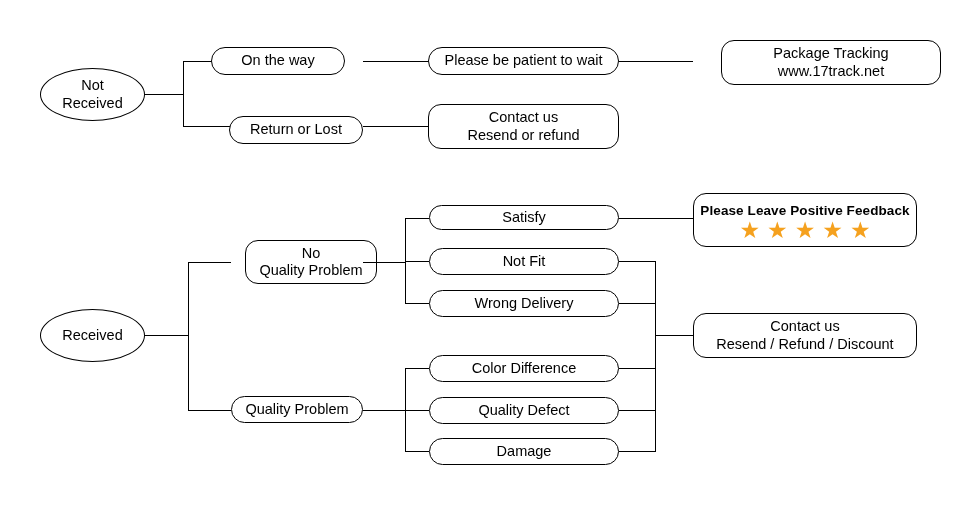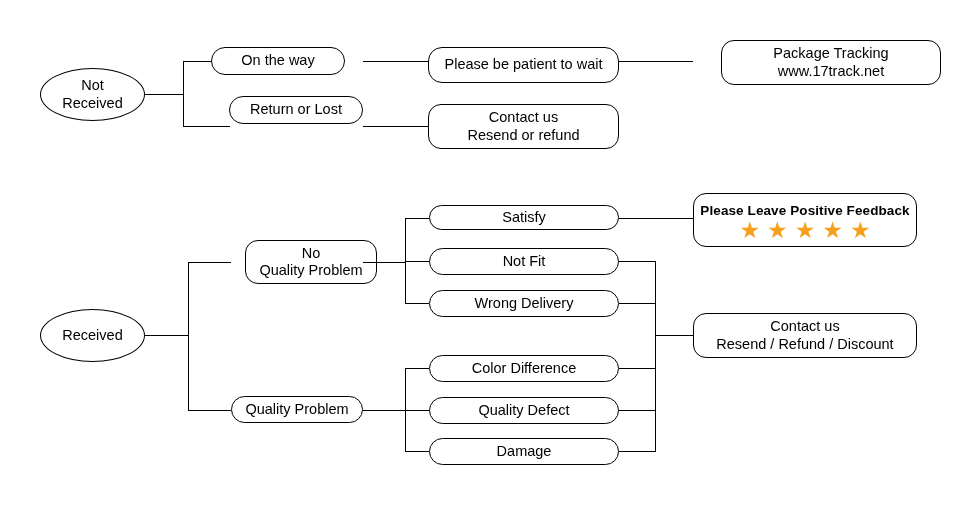--- a/index.html
+++ b/index.html
@@ -90,27 +90,27 @@
 Received</div>
 
   <div class="conn h" style="left:145px; top:94px; width:38px;"></div>
   <div class="conn v" style="left:183px; top:61px; height:66px;"></div>
   <div class="conn h" style="left:183px; top:61px; width:47px;"></div>
   <div class="conn h" style="left:183px; top:126px; width:47px;"></div>
 
   <div class="node rbox" style="left:211px; top:47px; width:134px; height:28px;">On the way</div>
   <div class="conn h" style="left:363px; top:61px; width:66px;"></div>
 
-  <div class="node rbox" style="left:428px; top:47px; width:191px; height:36px;">Please be patient to wait</div>
+  <div class="node rbox" style="left:428px; top:47px; width:191px; height:28px;">Please be patient to wait</div>
   <div class="conn h" style="left:619px; top:61px; width:74px;"></div>
 
   <div class="node rbox tall" style="left:721px; top:40px; width:220px; height:45px;">Package Tracking
 www.17track.net</div>
 
-  <div class="node rbox" style="left:229px; top:96px; width:134px; height:28px;">Return or Lost</div>
+  <div class="node rbox" style="left:229px; top:116px; width:134px; height:28px;">Return or Lost</div>
   <div class="conn h" style="left:363px; top:126px; width:66px;"></div>
 
   <div class="node rbox tall" style="left:428px; top:104px; width:191px; height:45px;">Contact us
 Resend or refund</div>
 
   <div class="node ellipse" style="left:40px; top:309px; width:105px; height:53px;">Received</div>
 
   <div class="conn h" style="left:145px; top:335px; width:43px;"></div>
   <div class="conn v" style="left:188px; top:262px; height:149px;"></div>
   <div class="conn h" style="left:188px; top:262px; width:43px;"></div>

